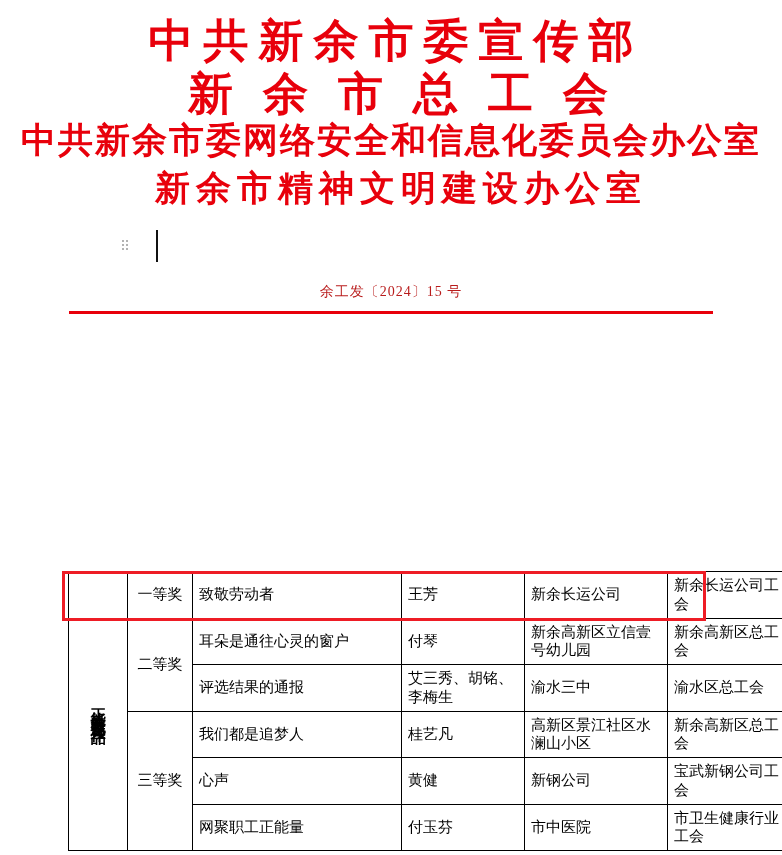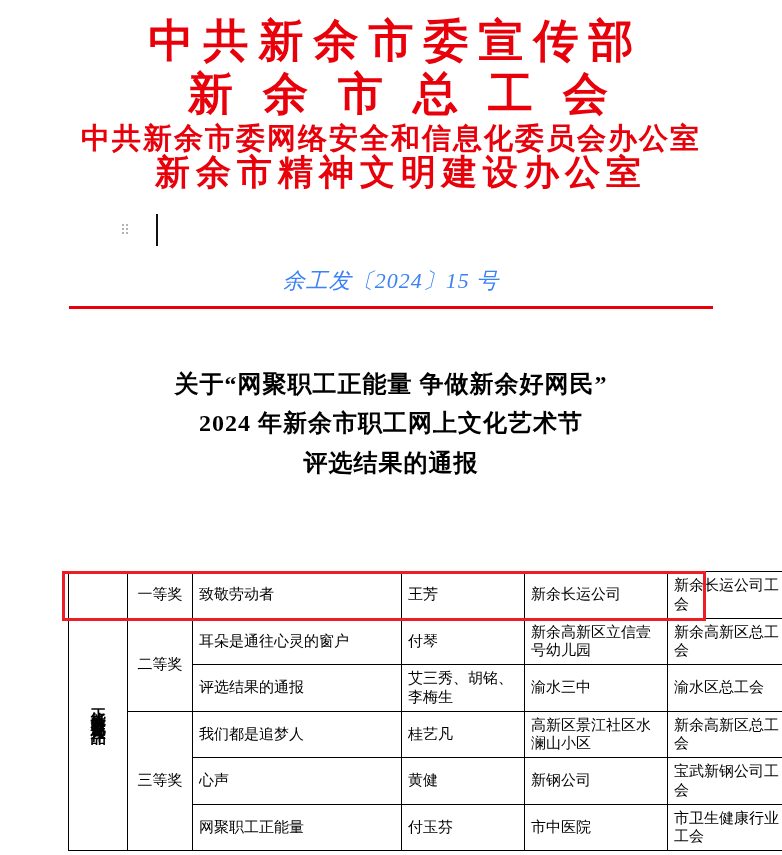--- a/index.html
+++ b/index.html
@@ -41,23 +41,23 @@
     padding-left: 10px;
     margin-bottom: 6px;
   }
   .mh-2 {
     font-size: 45px;
     letter-spacing: 30px;
     padding-left: 44px;
     margin-bottom: 4px;
   }
   .mh-3 {
-    font-size: 29px;
+    font-size: 35px;
     letter-spacing: 2px;
-    margin-bottom: 2px;
+    margin-bottom: 12px;
   }
   .mh-4 {
     font-size: 35px;
     letter-spacing: 6px;
     padding-left: 20px;
   }
 
   
   .edit-row {
     position: relative;
@@ -90,24 +90,23 @@
     height: 32px;
     background: #111;
   }
 
   
   .docnum-wrap {
     text-align: center;
     margin-top: 6px;
   }
   .docnum {
-    font-size: 22px;
+    font-size: 14px;
     letter-spacing: 1px;
-    color: #3b82f6;
-    font-style: italic;
+    color: #b91c1c;
   }
   .red-rule {
     width: 644px;
     height: 3px;
     background: #e8000b;
     margin: 10px auto 0 auto;
   }
 
   
   .title-block {
@@ -205,25 +204,20 @@
         <i></i>
     </span>
     <span class="text-caret"></span>
   </div>
 
   <div class="docnum-wrap">
     <span class="docnum">余工发〔2024〕15 号</span>
     <div class="red-rule"></div>
   </div>
 
-  <div class="title-block">
-    <div class="title-line">关于“网聚职工正能量 争做新余好网民”</div>
-    <div class="title-line">2024 年新余市职工网上文化艺术节</div>
-    <div class="title-line">评选结果的通报</div>
-  </div>
 
   <div class="table-wrap">
     <table class="award">
       <tbody>
         <tr>
           <td class="cat" rowspan="6">
             <span class="vert">正能量微视频作品</span>
           </td>
           <td class="rank">一等奖</td>
           <td class="work">致敬劳动者</td>

